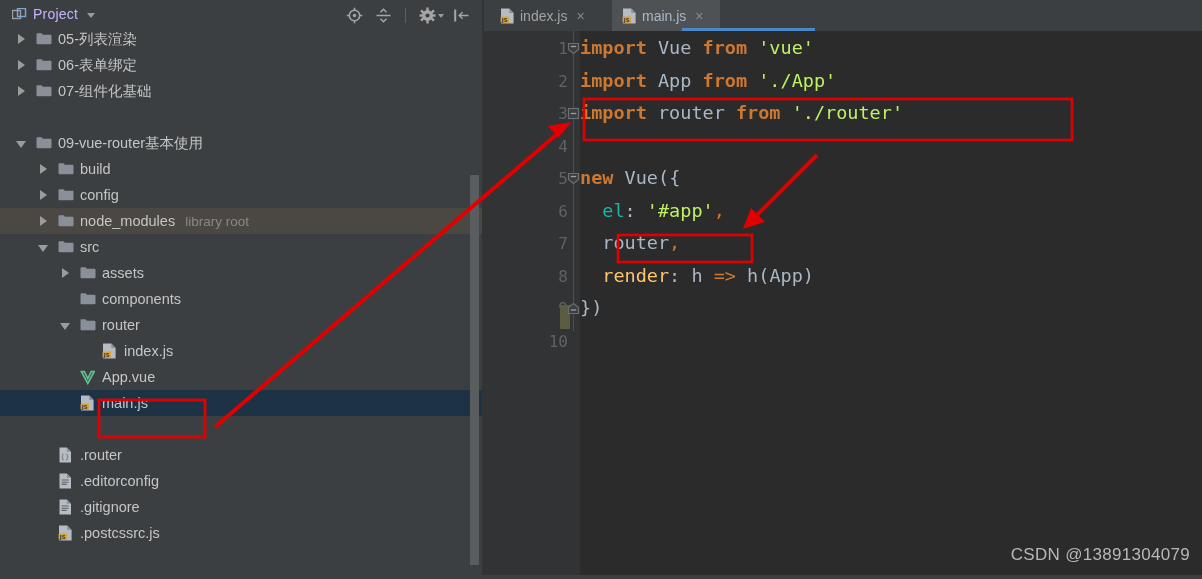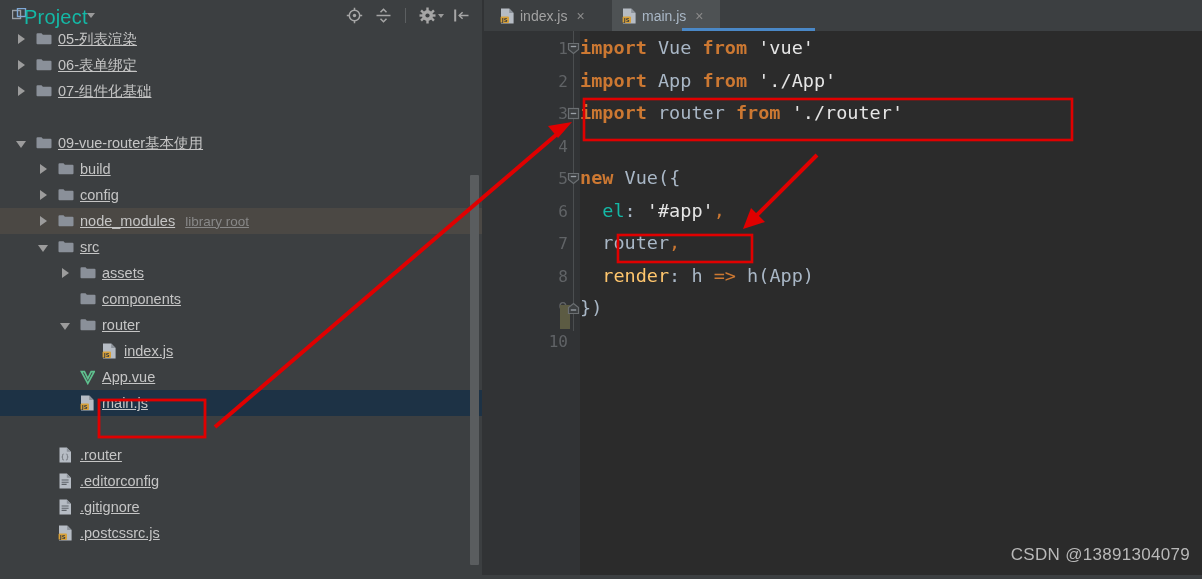--- a/index.html
+++ b/index.html
@@ -17,22 +17,22 @@
     background:#3c3f41;overflow:hidden;
   }
   #sidebar-header{
     position:absolute;left:0;top:0;width:484px;height:30px;
     background:#3c3f41;
   }
   #proj-icon{
     position:absolute;left:12px;top:8px;width:15px;height:14px;
   }
   #proj-label{
-    position:absolute;left:24px;top:6px;
-    font-size:20px;color:#14b8a6;letter-spacing:.2px;
+    position:absolute;left:33px;top:6px;
+    font-size:14px;color:#c4b5fd;letter-spacing:.2px;
   }
   #proj-caret{
     position:absolute;left:87px;top:13px;
     width:0;height:0;border-left:4px solid transparent;border-right:4px solid transparent;
     border-top:5px solid #9a9a9a;
   }
   .hdr-ico{position:absolute;top:7px;width:17px;height:17px;}
   #ico-locate{left:346px;}
   #ico-collapse{left:375px;}
   #hdr-sep{position:absolute;left:405px;top:8px;width:1px;height:15px;background:#5c5f61;}
@@ -62,21 +62,21 @@
     border-left:7px solid #9c9c9c;
   }
   .arrow.open{
     border-left:5px solid transparent;border-right:5px solid transparent;
     border-top:7px solid #9c9c9c;
   }
   .folder{
     position:absolute;width:16px;height:13px;
   }
   .ficon{position:absolute;width:15px;height:16px;}
-  .lbl{position:absolute;text-decoration:underline;}
+  .lbl{position:absolute;}
   .sub{color:#888888;font-size:13.5px;}
 
   
   #tree-scroll{
     position:absolute;left:470px;top:175px;width:9px;height:390px;
     background:#5a5d5f;border-radius:1px;
   }
   #sidebar-divider{
     position:absolute;left:482px;top:0;width:2px;height:579px;background:#313335;
   }
@@ -119,21 +119,21 @@
   }
   #code{
     position:absolute;left:96px;top:31px;width:622px;height:548px;
   }
   .cline{
     position:absolute;left:0;white-space:pre;
     font-family:"DejaVu Sans Mono", monospace;font-size:18.5px;line-height:18px;
   }
   .k{color:#cc7832;font-weight:bold;}
   .id{color:#a9b7c6;}
-  .str{color:#e5e5e5;}
+  .str{color:#bef264;}
   .prop{color:#14b8a6;}
   .pun{color:#a9b7c6;}
   .orange{color:#cc7832;}
   .fn{color:#ffc66d;}
   #caret-blk{
     position:absolute;left:76px;top:305px;width:10px;height:24px;background:#5c5b43;
   }
 
   
   #anno{position:absolute;left:0;top:0;width:1202px;height:579px;pointer-events:none;}

